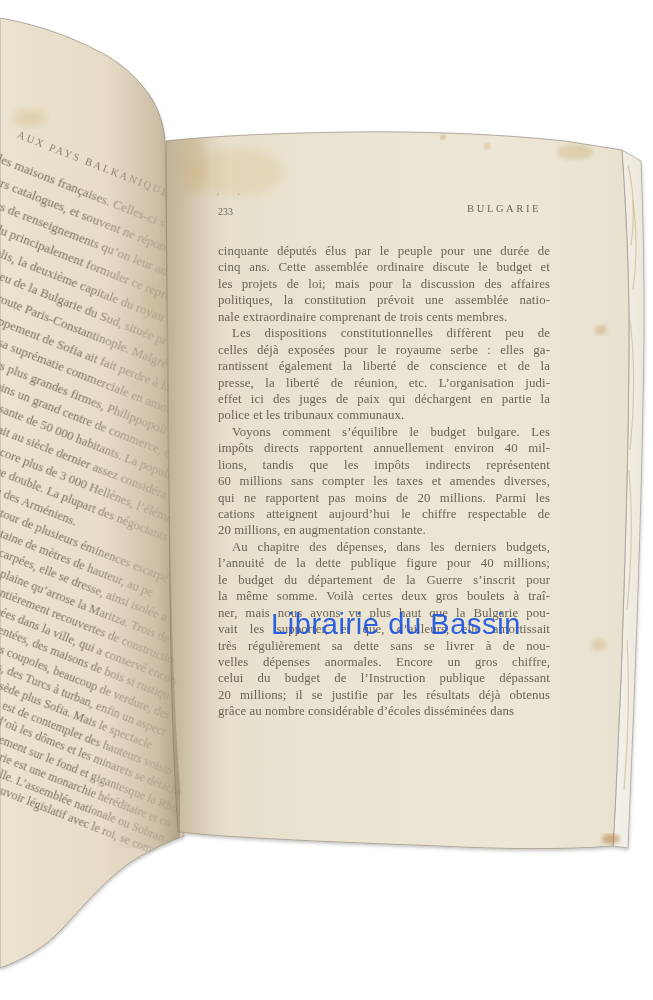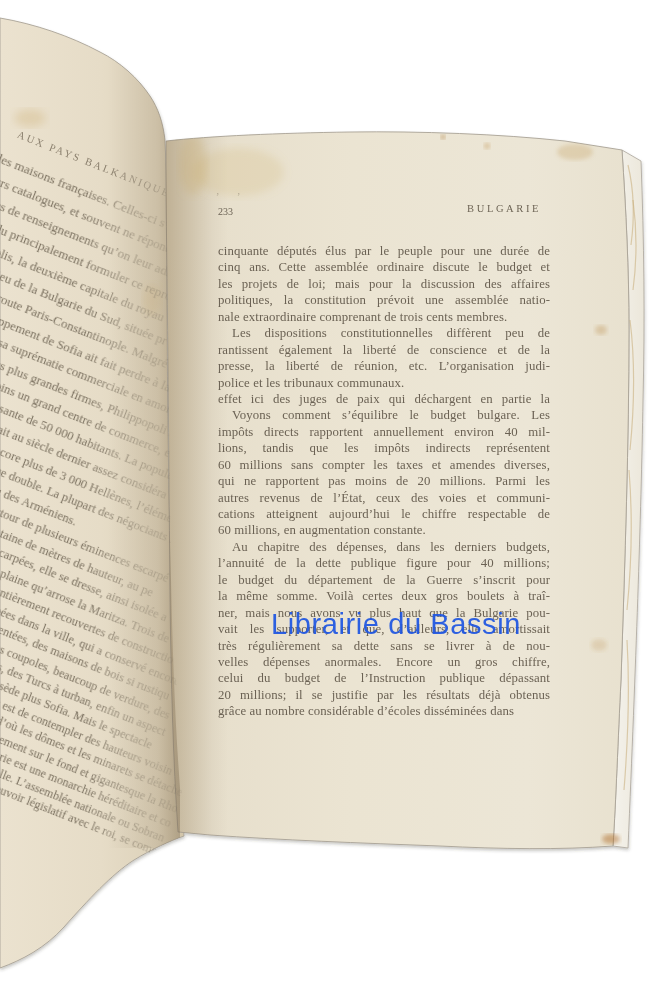--- a/index.html
+++ b/index.html
@@ -191,32 +191,32 @@
 <div id="page-number">233</div>
 <div id="faint-marks">’ ’</div>
 <div id="right-text">
 
 <div class="rline">cinquante députés élus par le peuple pour une durée de</div>
     <div class="rline">cinq ans. Cette assemblée ordinaire discute le budget et</div>
     <div class="rline">les projets de loi; mais pour la discussion des affaires</div>
     <div class="rline">politiques, la constitution prévoit une assemblée natio-</div>
     <div class="rline end">nale extraordinaire comprenant de trois cents membres.</div>
     <div class="rline ind">Les dispositions constitutionnelles diffèrent peu de</div>
+    <div class="rline">celles déjà exposées pour le royaume serbe : elles ga-</div>
     <div class="rline">rantissent également la liberté de conscience et de la</div>
     <div class="rline">presse, la liberté de réunion, etc. L’organisation judi-</div>
+    <div class="rline">effet ici des juges de paix qui déchargent en partie la</div>
     <div class="rline end">police et les tribunaux communaux.</div>
-    <div class="rline">effet ici des juges de paix qui déchargent en partie la</div>
     <div class="rline ind">Voyons comment s’équilibre le budget bulgare. Les</div>
     <div class="rline">impôts directs rapportent annuellement environ 40 mil-</div>
     <div class="rline">lions, tandis que les impôts indirects représentent</div>
     <div class="rline">60 millions sans compter les taxes et amendes diverses,</div>
     <div class="rline">qui ne rapportent pas moins de 20 millions. Parmi les</div>
-    <div class="rline">autres revenus de l’État, ceux des voies et communi-</div>
     <div class="rline">cations atteignent aujourd’hui le chiffre respectable de</div>
-    <div class="rline end">60 millions, en augmentation constante.</div>
+    <div class="rline end">20 millions, en augmentation constante.</div>
     <div class="rline ind">Au chapitre des dépenses, dans les derniers budgets,</div>
     <div class="rline">l’annuité de la dette publique figure pour 40 millions;</div>
     <div class="rline">le budget du département de la Guerre s’inscrit pour</div>
     <div class="rline">la même somme. Voilà certes deux gros boulets à traî-</div>
     <div class="rline">ner, mais nous avons vu plus haut que la Bulgarie pou-</div>
     <div class="rline">vait les supporter, et que, d’ailleurs, elle amortissait</div>
     <div class="rline">très régulièrement sa dette sans se livrer à de nou-</div>
     <div class="rline">velles dépenses anormales. Encore un gros chiffre,</div>
     <div class="rline">celui du budget de l’Instruction publique dépassant</div>
     <div class="rline">20 millions; il se justifie par les résultats déjà obtenus</div>

